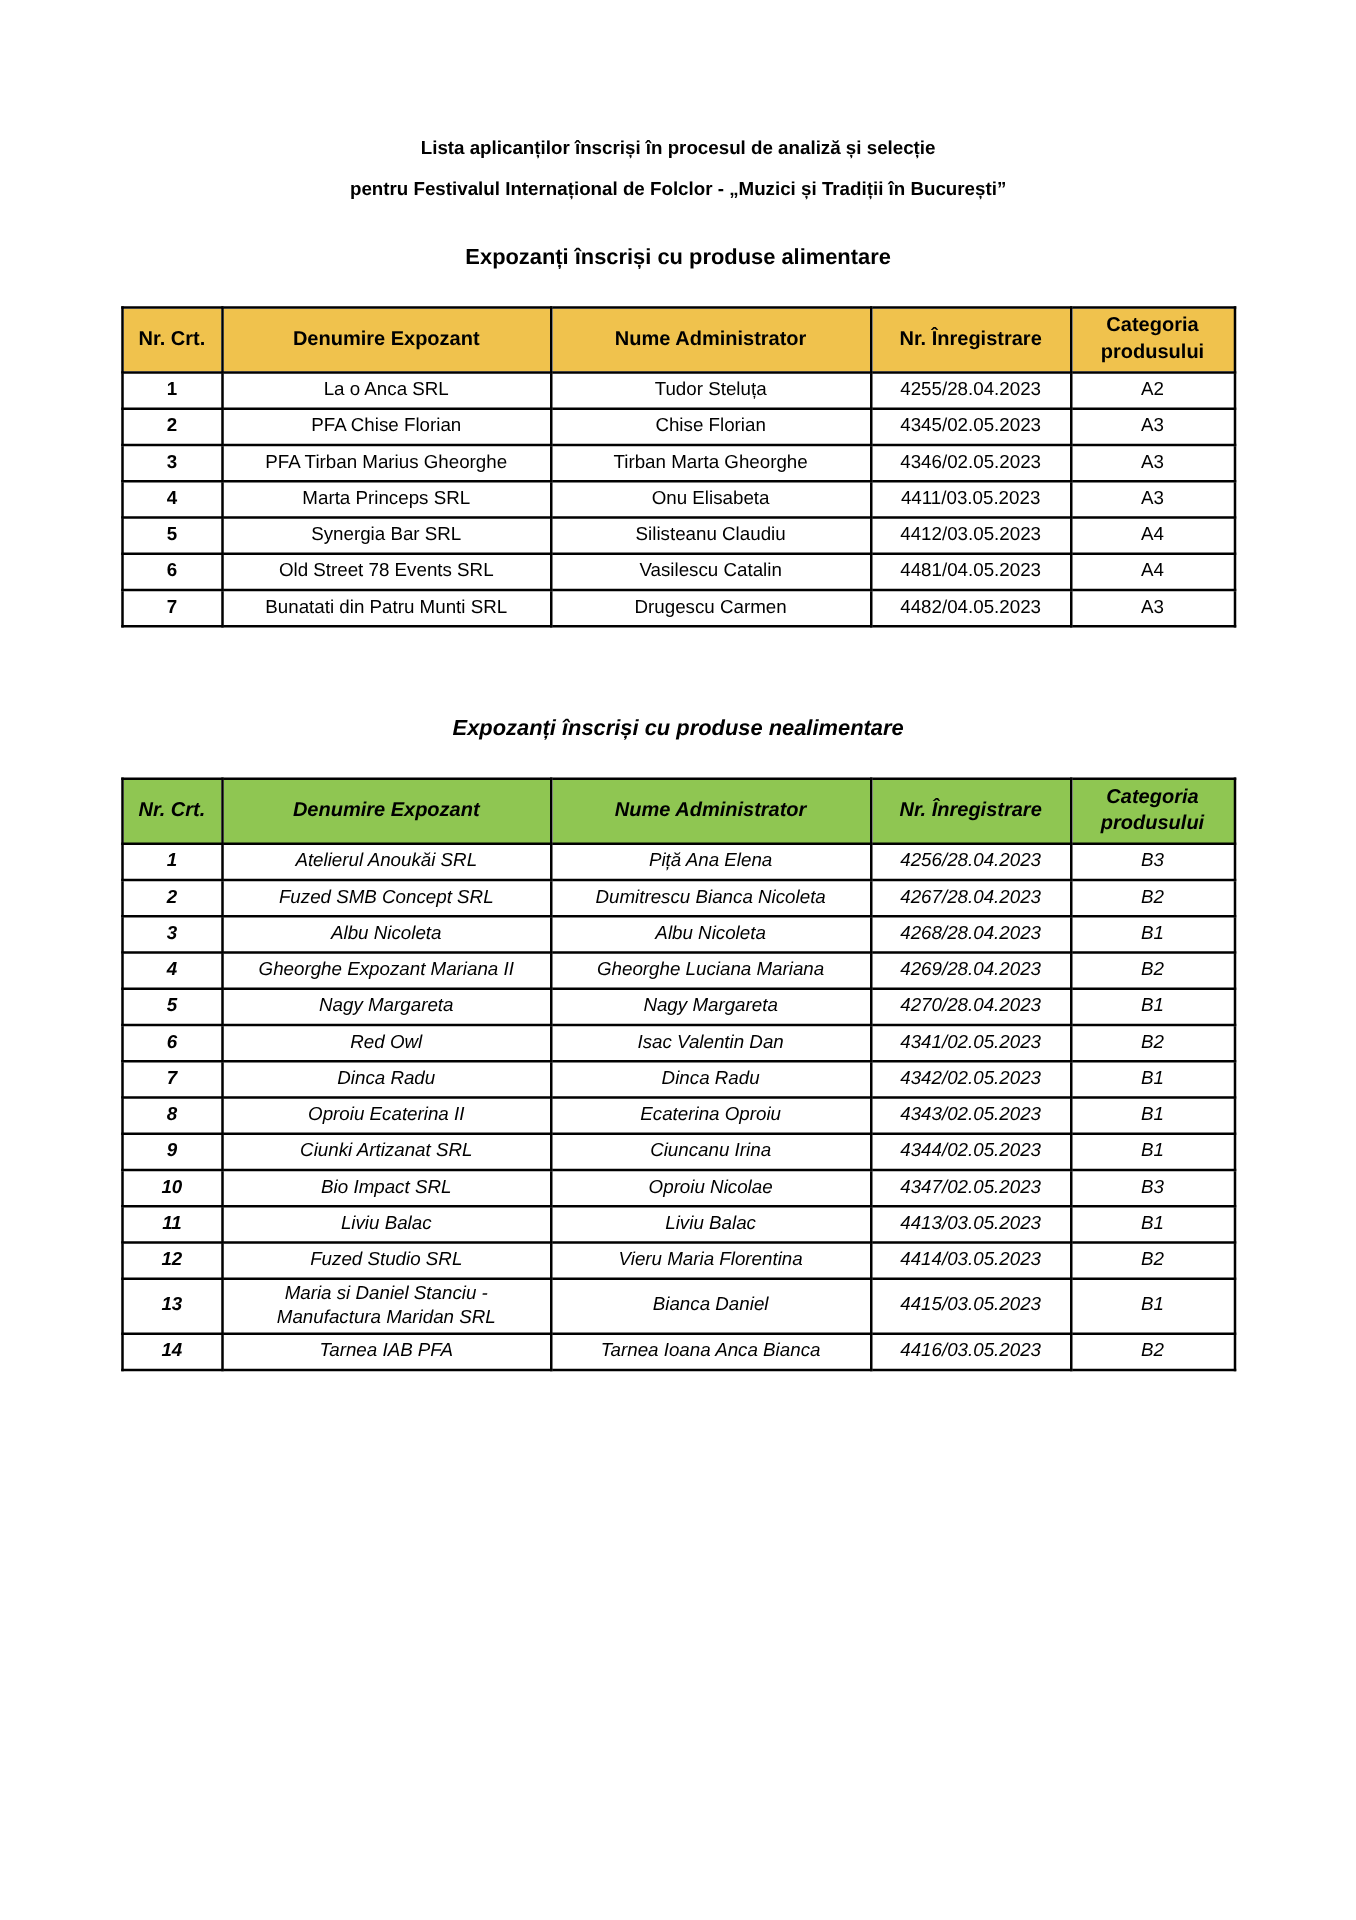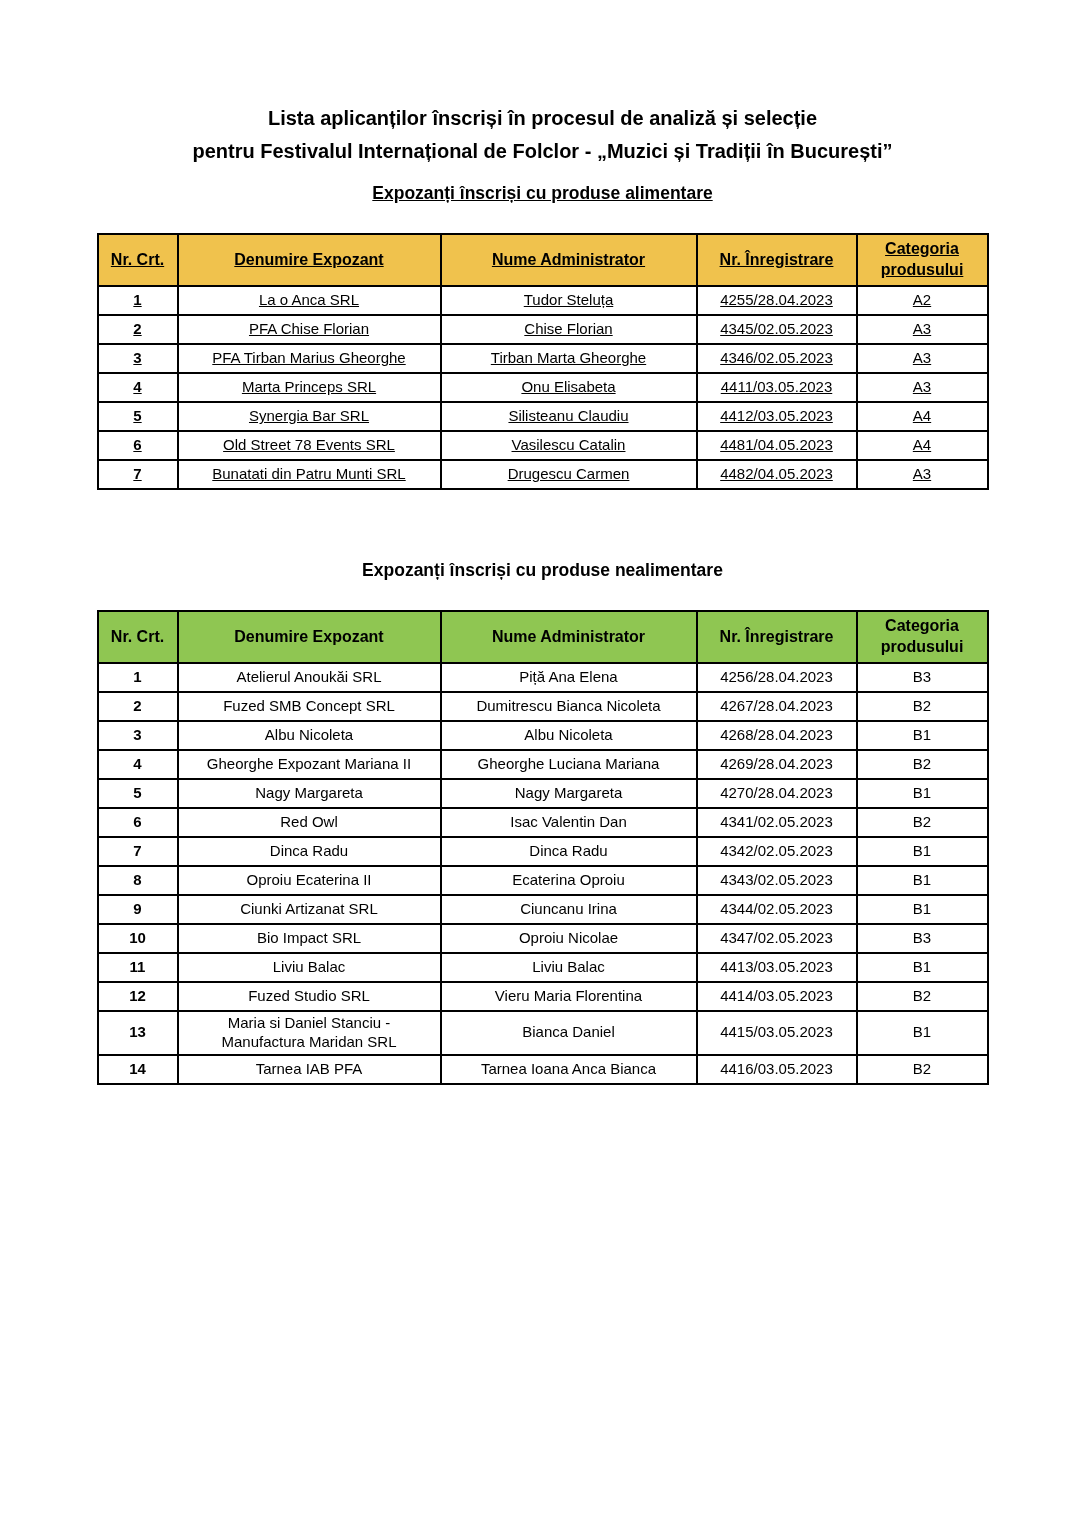--- a/index.html
+++ b/index.html
@@ -10,26 +10,26 @@
     margin: 0 auto;
     background: #ffffff;
     font-family: "Liberation Sans", sans-serif;
     color: #000000;
     overflow: hidden;
   }
   .doc-title {
     padding-top: 102px;
     text-align: center;
     font-weight: bold;
-    font-size: 20px;
+    font-size: 15px;
     line-height: 33px;
   }
   .table-section { text-align: center; }
-  .table-section.first { margin-top: 15px; text-decoration: underline; }
-  .table-section.second { margin-top: 70px; }
+  .table-section.first { margin-top: 27px; }
+  .table-section.second { margin-top: 70px; font-style: italic; }
   .section-title {
     font-weight: bold;
     font-size: 17.5px;
     margin: 0 0 29px 0;
   }
   table.data-table {
     width: 890px;
     margin: 0 auto;
     border-collapse: collapse;
     table-layout: fixed;

